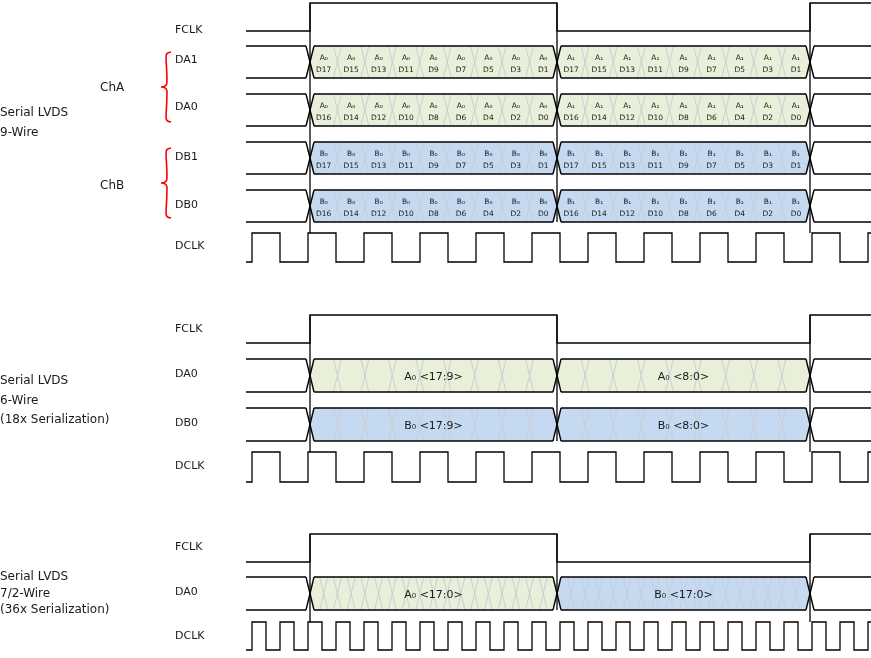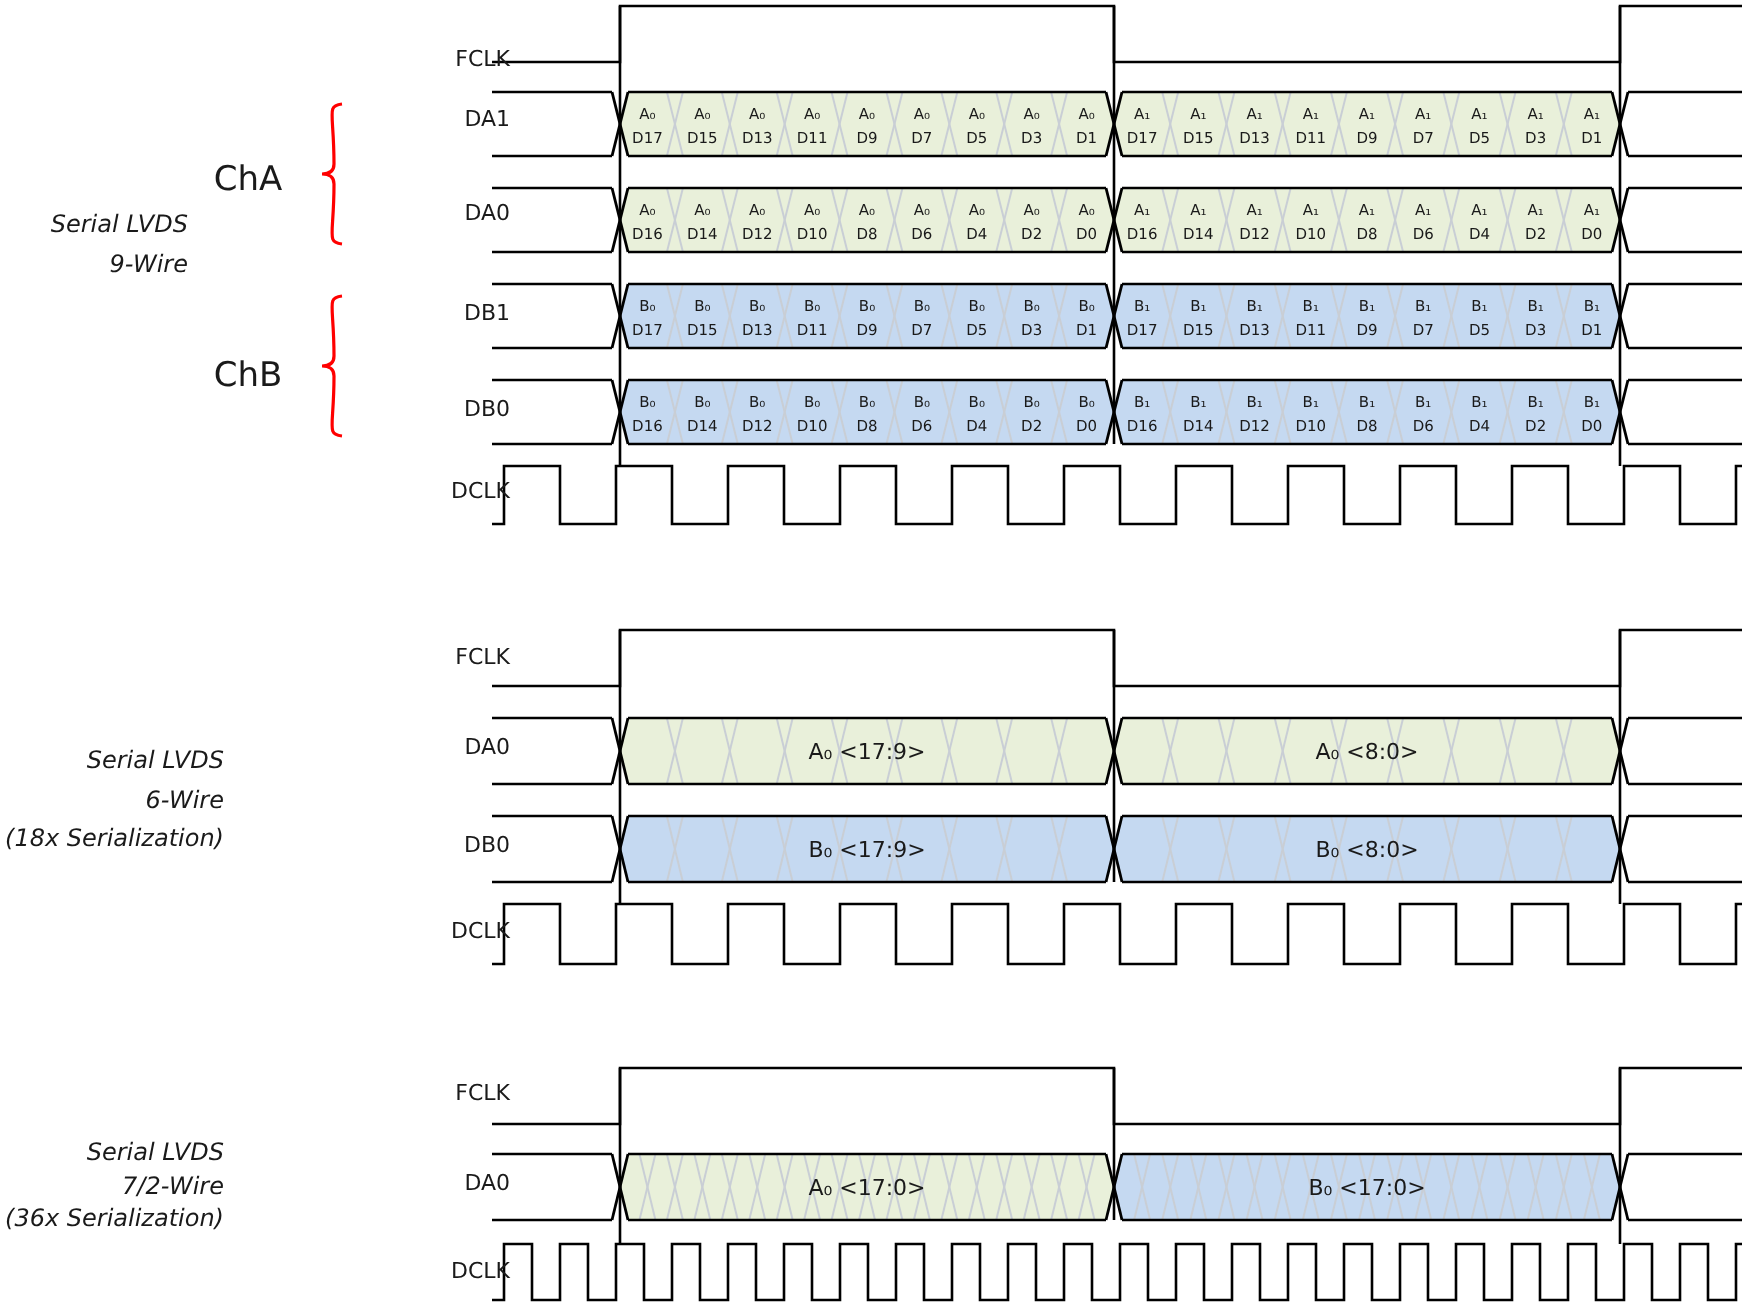--- a/index.html
+++ b/index.html
@@ -1,24 +1,24 @@
 <!DOCTYPE html>
 <html><head>
 <meta charset="utf-8">
 <style>
   html,body{margin:0;padding:0;background:#fff;}
   body{font-family:"DejaVu Sans",sans-serif;color:#111;}
   .stage{position:relative;width:871px;height:658px;background:#fff;overflow:hidden;}
   .stage svg{position:absolute;left:0;top:0;}
-  .title{position:absolute;text-align:right;font-size:12px;line-height:19.5px;color:#1a1a1a;font-style:italic;}
+  .title{position:absolute;text-align:left;font-size:12px;line-height:19.5px;color:#1a1a1a;}
   .title.t0{left:0;width:94px;top:103px;}
   .title.t1{left:0;width:112px;top:371px;}
   .title.t2{left:0;width:112px;top:568px;line-height:16.5px;}
-  .sig{position:absolute;left:185px;width:70px;text-align:right;font-size:11px;height:15px;color:#1a1a1a;}
-  .ch{position:absolute;left:100px;width:48px;text-align:center;font-size:17px;color:#1a1a1a;}
+  .sig{position:absolute;left:175px;width:70px;font-size:11px;height:15px;color:#1a1a1a;}
+  .ch{position:absolute;left:100px;width:48px;text-align:left;font-size:12px;color:#1a1a1a;}
   .wave{stroke:#000;stroke-width:1.3;fill:none;}
   .boldx{stroke:#000;stroke-width:1.4;fill:none;}
   .faint{stroke-width:1;fill:none;}
   .cellw{font-family:"DejaVu Sans",sans-serif;font-size:7.5px;text-anchor:middle;}
   .busl{font-family:"DejaVu Sans",sans-serif;font-size:11px;text-anchor:middle;}
   .brace{fill:none;stroke-width:1.6;}
 </style>
 </head>
 <body>
 

